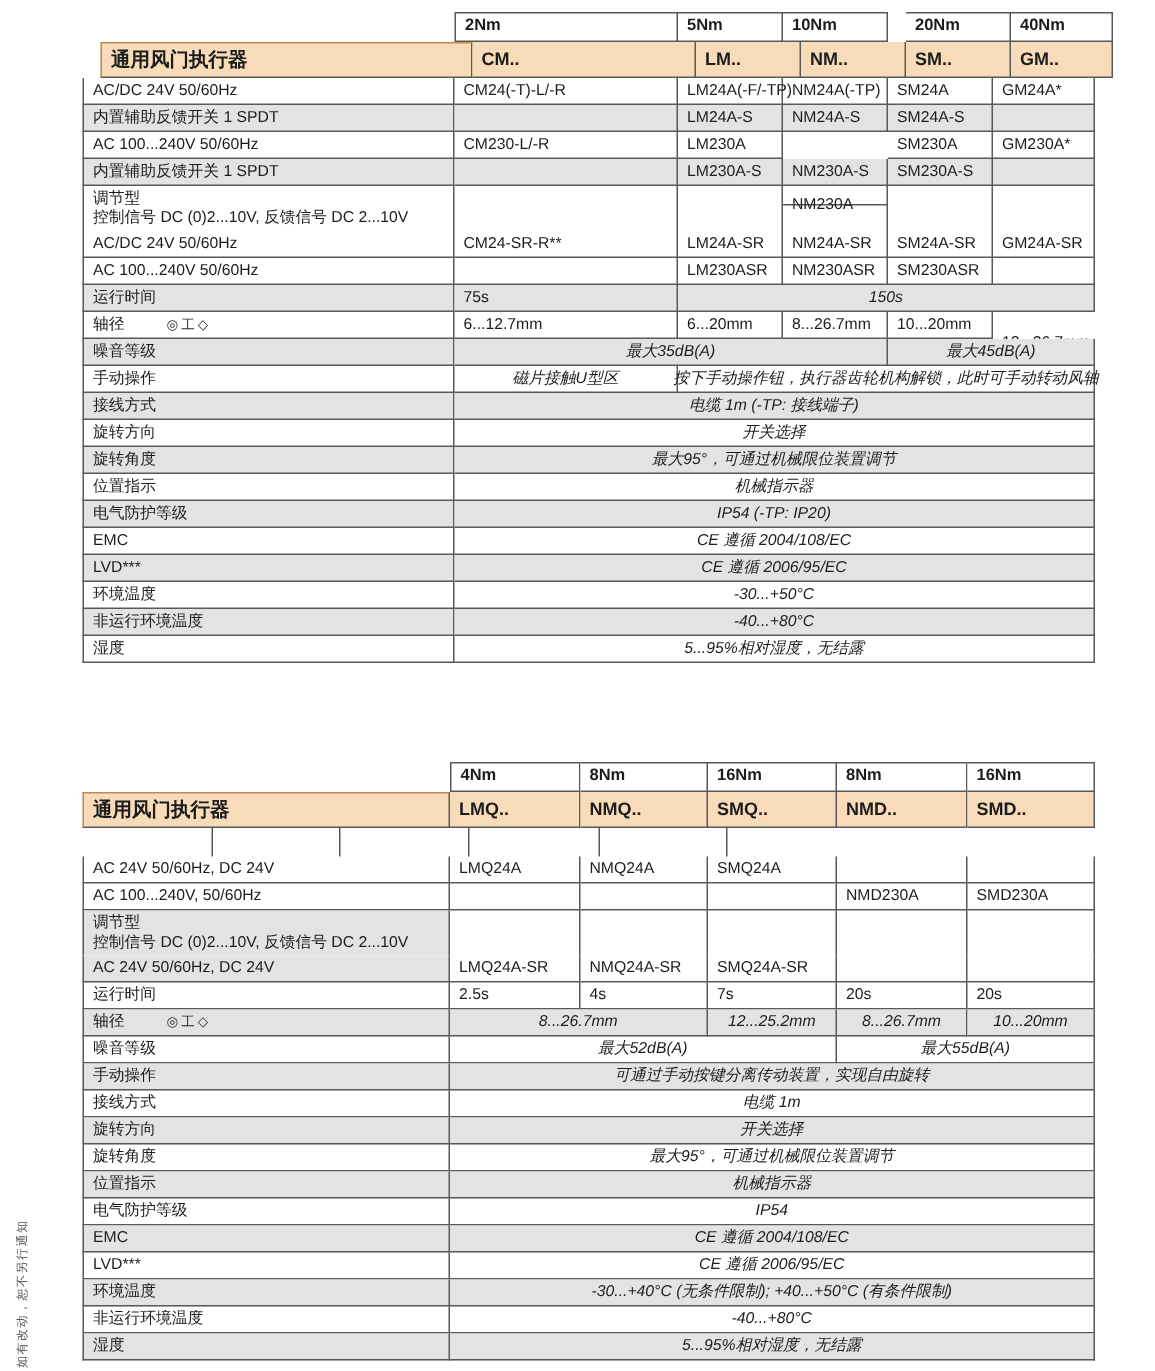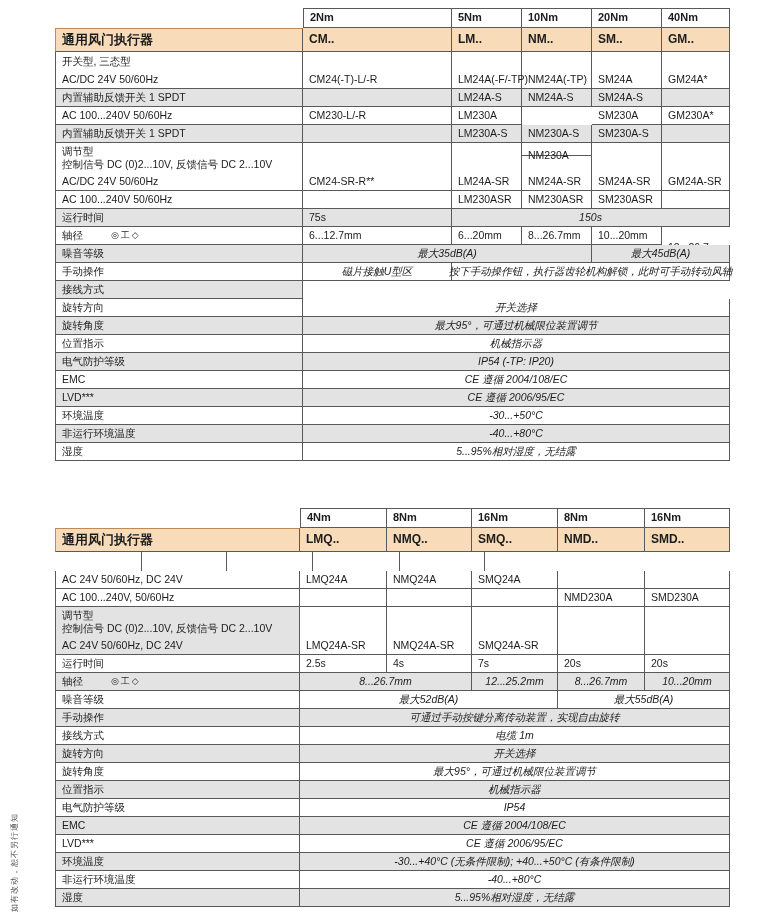--- a/index.html
+++ b/index.html
@@ -55,95 +55,85 @@
 </head>
 <body>
 
 <div id="page">
   <div id="table1" class="spec-table">
       <div class="trow header-row">
         <div class="cell spacer" style="width: 248px;"></div>
         <div class="cell pad b-t b-l" style="width: 149px;">2Nm</div>
         <div class="cell pad b-t" style="width: 70px;">5Nm</div>
         <div class="cell pad b-t" style="width: 70px;">10Nm</div>
-        <div class="cell pad b-t" style="width: 70px;">20Nm</div>
+        <div class="cell pad b-t" style="width: 70px; margin-left: 12px;">20Nm</div>
         <div class="cell pad b-t" style="width: 68px;">40Nm</div>
       </div>
       <div class="trow peach-row">
         <div class="cell title pad" style="width: 248px;">通用风门执行器</div>
         <div class="cell fam pad" style="width: 149px;">CM..</div>
         <div class="cell fam pad" style="width: 70px;">LM..</div>
         <div class="cell fam pad" style="width: 70px;">NM..</div>
         <div class="cell fam pad" style="width: 70px;">SM..</div>
         <div class="cell fam pad" style="width: 68px;">GM..</div>
       </div>
-      <div class="trow row shade-white join join-head">
-        <div class="cell label pad b-l" style="width: 248px;">
-          <span>开关型, 三态型</span>
+      <div class="trow row shade-white">
+        <div class="cell label pad b-l" style="width: 248px;">
+          <span>AC/DC 24V  50/60Hz</span>
+        </div>
+        <div class="cell pad" style="width: 149px;">CM24(-T)-L/-R</div>
+        <div class="cell pad" style="width: 70px;">LM24A(-F/-TP)</div>
+        <div class="cell pad" style="width: 70px;">NM24A(-TP)</div>
+        <div class="cell pad" style="width: 70px;">SM24A</div>
+        <div class="cell pad" style="width: 68px;">GM24A*</div>
+      </div>
+      <div class="trow row shade-gray">
+        <div class="cell label pad b-l" style="width: 248px;">
+          <span>内置辅助反馈开关  1 SPDT</span>
+        </div>
+        <div class="cell pad" style="width: 149px;"></div>
+        <div class="cell pad" style="width: 70px;">LM24A-S</div>
+        <div class="cell pad" style="width: 70px;">NM24A-S</div>
+        <div class="cell pad" style="width: 70px;">SM24A-S</div>
+        <div class="cell pad" style="width: 68px;"></div>
+      </div>
+      <div class="trow row shade-white">
+        <div class="cell label pad b-l" style="width: 248px;">
+          <span>AC 100...240V  50/60Hz</span>
+        </div>
+        <div class="cell pad" style="width: 149px;">CM230-L/-R</div>
+        <div class="cell pad" style="width: 70px;">LM230A</div>
+        <div class="cell pad" style="width: 70px; margin-top: 48px;">NM230A</div>
+        <div class="cell pad" style="width: 70px;">SM230A</div>
+        <div class="cell pad" style="width: 68px;">GM230A*</div>
+      </div>
+      <div class="trow row shade-gray">
+        <div class="cell label pad b-l" style="width: 248px;">
+          <span>内置辅助反馈开关 1 SPDT</span>
+        </div>
+        <div class="cell pad" style="width: 149px;"></div>
+        <div class="cell pad" style="width: 70px;">LM230A-S</div>
+        <div class="cell pad" style="width: 70px;">NM230A-S</div>
+        <div class="cell pad" style="width: 70px;">SM230A-S</div>
+        <div class="cell pad" style="width: 68px;"></div>
+      </div>
+      <div class="trow row shade-white join two-line">
+        <div class="cell label pad b-l" style="width: 248px;">
+          <span class="label-lines"><span>调节型</span><span class="l2">控制信号 DC (0)2...10V, 反馈信号 DC 2...10V</span></span>
         </div>
         <div class="cell pad" style="width: 149px;"></div>
         <div class="cell pad" style="width: 70px;"></div>
         <div class="cell pad" style="width: 70px;"></div>
         <div class="cell pad" style="width: 70px;"></div>
         <div class="cell pad" style="width: 68px;"></div>
       </div>
       <div class="trow row shade-white">
         <div class="cell label pad b-l" style="width: 248px;">
           <span>AC/DC 24V  50/60Hz</span>
         </div>
-        <div class="cell pad" style="width: 149px;">CM24(-T)-L/-R</div>
-        <div class="cell pad" style="width: 70px;">LM24A(-F/-TP)</div>
-        <div class="cell pad" style="width: 70px;">NM24A(-TP)</div>
-        <div class="cell pad" style="width: 70px;">SM24A</div>
-        <div class="cell pad" style="width: 68px;">GM24A*</div>
-      </div>
-      <div class="trow row shade-gray">
-        <div class="cell label pad b-l" style="width: 248px;">
-          <span>内置辅助反馈开关  1 SPDT</span>
-        </div>
-        <div class="cell pad" style="width: 149px;"></div>
-        <div class="cell pad" style="width: 70px;">LM24A-S</div>
-        <div class="cell pad" style="width: 70px;">NM24A-S</div>
-        <div class="cell pad" style="width: 70px;">SM24A-S</div>
-        <div class="cell pad" style="width: 68px;"></div>
-      </div>
-      <div class="trow row shade-white">
-        <div class="cell label pad b-l" style="width: 248px;">
-          <span>AC 100...240V  50/60Hz</span>
-        </div>
-        <div class="cell pad" style="width: 149px;">CM230-L/-R</div>
-        <div class="cell pad" style="width: 70px;">LM230A</div>
-        <div class="cell pad" style="width: 70px; margin-top: 48px;">NM230A</div>
-        <div class="cell pad" style="width: 70px;">SM230A</div>
-        <div class="cell pad" style="width: 68px;">GM230A*</div>
-      </div>
-      <div class="trow row shade-gray">
-        <div class="cell label pad b-l" style="width: 248px;">
-          <span>内置辅助反馈开关 1 SPDT</span>
-        </div>
-        <div class="cell pad" style="width: 149px;"></div>
-        <div class="cell pad" style="width: 70px;">LM230A-S</div>
-        <div class="cell pad" style="width: 70px;">NM230A-S</div>
-        <div class="cell pad" style="width: 70px;">SM230A-S</div>
-        <div class="cell pad" style="width: 68px;"></div>
-      </div>
-      <div class="trow row shade-white join two-line">
-        <div class="cell label pad b-l" style="width: 248px;">
-          <span class="label-lines"><span>调节型</span><span class="l2">控制信号 DC (0)2...10V, 反馈信号 DC 2...10V</span></span>
-        </div>
-        <div class="cell pad" style="width: 149px;"></div>
-        <div class="cell pad" style="width: 70px;"></div>
-        <div class="cell pad" style="width: 70px;"></div>
-        <div class="cell pad" style="width: 70px;"></div>
-        <div class="cell pad" style="width: 68px;"></div>
-      </div>
-      <div class="trow row shade-white">
-        <div class="cell label pad b-l" style="width: 248px;">
-          <span>AC/DC 24V  50/60Hz</span>
-        </div>
         <div class="cell pad" style="width: 149px;">CM24-SR-R**</div>
         <div class="cell pad" style="width: 70px;">LM24A-SR</div>
         <div class="cell pad" style="width: 70px;">NM24A-SR</div>
         <div class="cell pad" style="width: 70px;">SM24A-SR</div>
         <div class="cell pad" style="width: 68px;">GM24A-SR</div>
       </div>
       <div class="trow row shade-white">
         <div class="cell label pad b-l" style="width: 248px;">
           <span>AC 100...240V  50/60Hz</span>
         </div>
@@ -182,20 +172,21 @@
         <div class="cell label pad b-l" style="width: 248px;">
           <span>手动操作</span>
         </div>
         <div class="cell center" style="width: 149px;">磁片接触U型区</div>
         <div class="cell center" style="width: 278px;">按下手动操作钮，执行器齿轮机构解锁，此时可手动转动风轴</div>
       </div>
       <div class="trow row shade-gray">
         <div class="cell label pad b-l" style="width: 248px;">
           <span>接线方式</span>
         </div>
+        <div class="cell center" style="width: 427px;">电缆 1m (-TP: 接线端子)</div>
       </div>
       <div class="trow row shade-white">
         <div class="cell label pad b-l" style="width: 248px;">
           <span>旋转方向</span>
         </div>
         <div class="cell center" style="width: 427px;">开关选择</div>
       </div>
       <div class="trow row shade-gray">
         <div class="cell label pad b-l" style="width: 248px;">
           <span>旋转角度</span>

